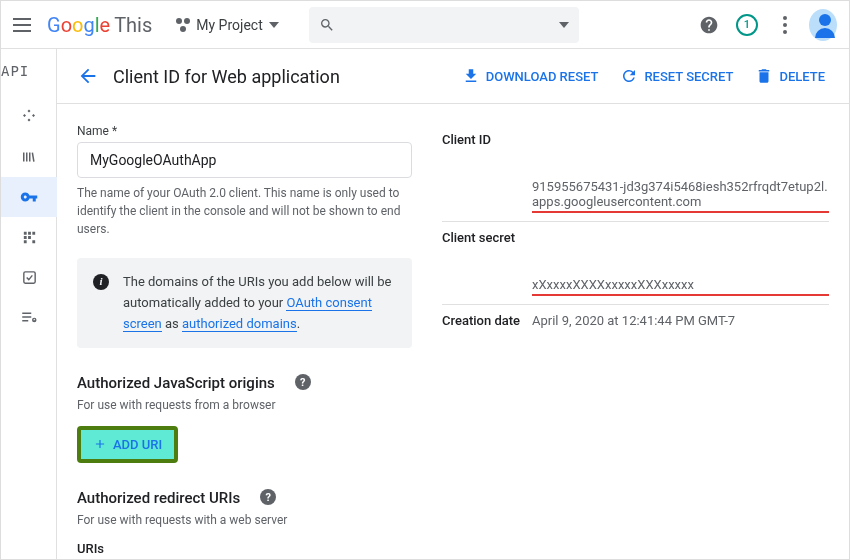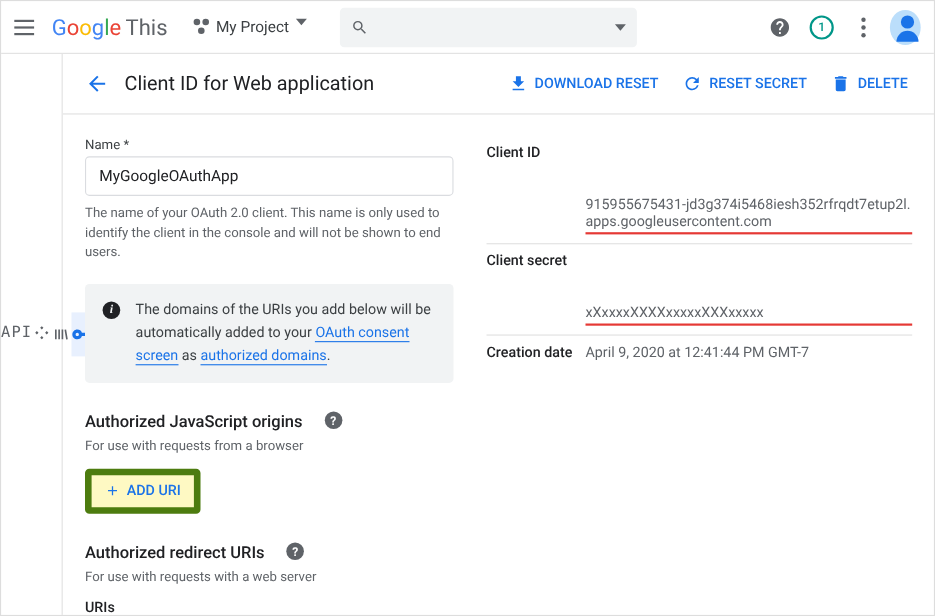--- a/index.html
+++ b/index.html
@@ -6,38 +6,38 @@
   body { width: 850px; height: 560px; background: #fff; border: 1px solid #ddd; overflow: hidden; color: #202124; }
   
   
   .topbar { height: 48px; border-bottom: 1px solid #e0e0e0; display: flex; align-items: center; padding: 0 12px; gap: 10px; }
   .hamburger { width: 24px; height: 24px; cursor: pointer; display: flex; flex-direction: column; justify-content: center; gap: 4px; }
   .hamburger span { display: block; height: 2px; background: #5f6368; width: 18px; }
   .logo { display: flex; align-items: center; font-size: 20px; font-weight: 400; }
   .logo .g1 { color: #4285F4; } .logo .g2 { color: #EA4335; } .logo .g3 { color: #FBBC05; }
   .logo .g4 { color: #4285F4; } .logo .g5 { color: #34A853; } .logo .g6 { color: #EA4335; }
   .logo .apis { color: #5f6368; margin-left: 4px; font-size: 20px; }
-  .project-sel { display: flex; gap: 6px; margin-left: 14px; cursor: pointer; font-size: 14px; color: #3c4043; }
+  .project-sel { display: flex; align-items: center; gap: 6px; margin-left: 14px; cursor: pointer; font-size: 14px; color: #3c4043; }
   .project-dots { width: 14px; height: 14px; position: relative; }
   .project-dots::before { content: ""; position: absolute; width: 6px; height: 6px; background: #5f6368; border-radius: 50%; left: 0; top: 0; }
   .project-dots::after { content: ""; position: absolute; width: 6px; height: 6px; background: #5f6368; border-radius: 50%; right: 0; top: 0; box-shadow: -4px 8px 0 #5f6368; }
   .caret-down { width: 0; height: 0; border-left: 5px solid transparent; border-right: 5px solid transparent; border-top: 6px solid #5f6368; }
   .searchbox { flex: 0 0 270px; height: 36px; background: #f1f3f4; border-radius: 4px; display: flex; align-items: center; padding: 0 10px; margin-left: 20px; color: #5f6368; justify-content: space-between; }
   .spacer { flex: 1; }
   .icon-btn { width: 28px; height: 28px; display: flex; align-items: center; justify-content: center; cursor: pointer; color: #5f6368; border-radius: 50%; }
   .teal-circle { width: 22px; height: 22px; border: 2px solid #009688; border-radius: 50%; display: flex; align-items: center; justify-content: center; font-size: 11px; color: #009688; font-weight: 500; }
   .kebab { display: flex; flex-direction: column; gap: 3px; }
   .kebab span { width: 4px; height: 4px; background: #5f6368; border-radius: 50%; }
   .avatar { width: 32px; height: 32px; background: #bbdefb; border-radius: 50%; position: relative; }
   .avatar::before { content:""; position:absolute; width:12px; height:12px; background:#1a73e8; border-radius:50%; top:5px; left:10px;}
   .avatar::after { content:""; position:absolute; width:20px; height:10px; background:#1a73e8; border-radius:10px 10px 0 0; bottom:3px; left:6px;}
   
   
   .layout { display: flex; height: calc(100% - 48px); }
-  .sidebar { width: 56px; border-right: 1px solid #e0e0e0; display: flex; flex-direction: row; align-items: center; }
+  .sidebar { width: 56px; border-right: 1px solid #e0e0e0; display: flex; flex-direction: column; }
   .side-logo { font-family: monospace; font-size: 14px; color: #5f6368; letter-spacing: 1px; padding: 14px 0 18px; font-weight: 500;}
   .side-item { width: 56px; height: 40px; display: flex; align-items: center; justify-content: center; cursor: pointer; color: #5f6368; }
   .side-item.active { background: #e8f0fe; color: #1a73e8; }
   
   .content { flex: 1; overflow-y: auto; }
   
   
   .page-header { display: flex; align-items: center; padding: 12px 20px; border-bottom: 1px solid #e0e0e0; gap: 14px; }
   .back-arrow { color: #1a73e8; cursor: pointer; }
   .page-title { font-size: 18px; font-weight: 400; flex: 1; }
@@ -53,21 +53,21 @@
   .help-text { font-size: 12px; color: #5f6368; margin-top: 6px; line-height: 1.5;}
   
   .info-box { background: #f1f3f4; padding: 14px 16px; margin-top: 20px; display: flex; gap: 14px; font-size: 13px; color: #3c4043; line-height: 1.6; border-radius: 4px;}
   .info-icon { width: 16px; height: 16px; background: #202124; color: #f1f3f4; border-radius: 50%; display: flex; align-items: center; justify-content: center; font-size: 11px; font-weight: bold; font-style: italic; font-family: serif; flex-shrink: 0; margin-top: 2px;}
   .info-box a { color: #1a73e8; text-decoration: none; border-bottom: 1px solid #1a73e8; }
   
   .section-title { font-size: 15px; font-weight: 500; margin-top: 26px; margin-bottom: 6px; display: flex; gap: 20px;}
   .help-circle { width: 16px; height: 16px; background: #5f6368; color: white; border-radius: 50%; display: inline-flex; align-items: center; justify-content: center; font-size: 11px; font-weight: bold;}
   .sub-text { font-size: 12px; color: #5f6368; margin-bottom: 14px;}
   
-  .add-btn { display: inline-flex; gap: 6px; border: 6px solid #4d7c0f; border-radius: 4px; padding: 7px 12px; font-size: 13px; font-weight: 500; color: #1a73e8; cursor: pointer; background: #fef9c3;}
+  .add-btn { display: inline-flex; gap: 6px; border: 4px solid #4d7c0f; border-radius: 4px; padding: 7px 12px; font-size: 13px; font-weight: 500; color: #1a73e8; cursor: pointer; background: #5eead4;}
   
   .uris-label { font-size: 13px; font-weight: 500; margin-top: 14px; margin-bottom: 6px;}
   
   
   .detail-row { display: flex; padding: 8px 0; border-top: 1px solid #e0e0e0; font-size: 13px; align-items: flex-start;}
   .detail-row:first-child { border-top: none; }
   .detail-label { width: 90px; font-weight: 500; color: #202124; flex-shrink: 0;}
   .detail-val { color: #5f6368; word-break: break-all; flex: 1;}
   .underline-red { border-bottom: 2px solid #e53935; padding-bottom: 2px; display: block; margin-top: 47px;}
   

